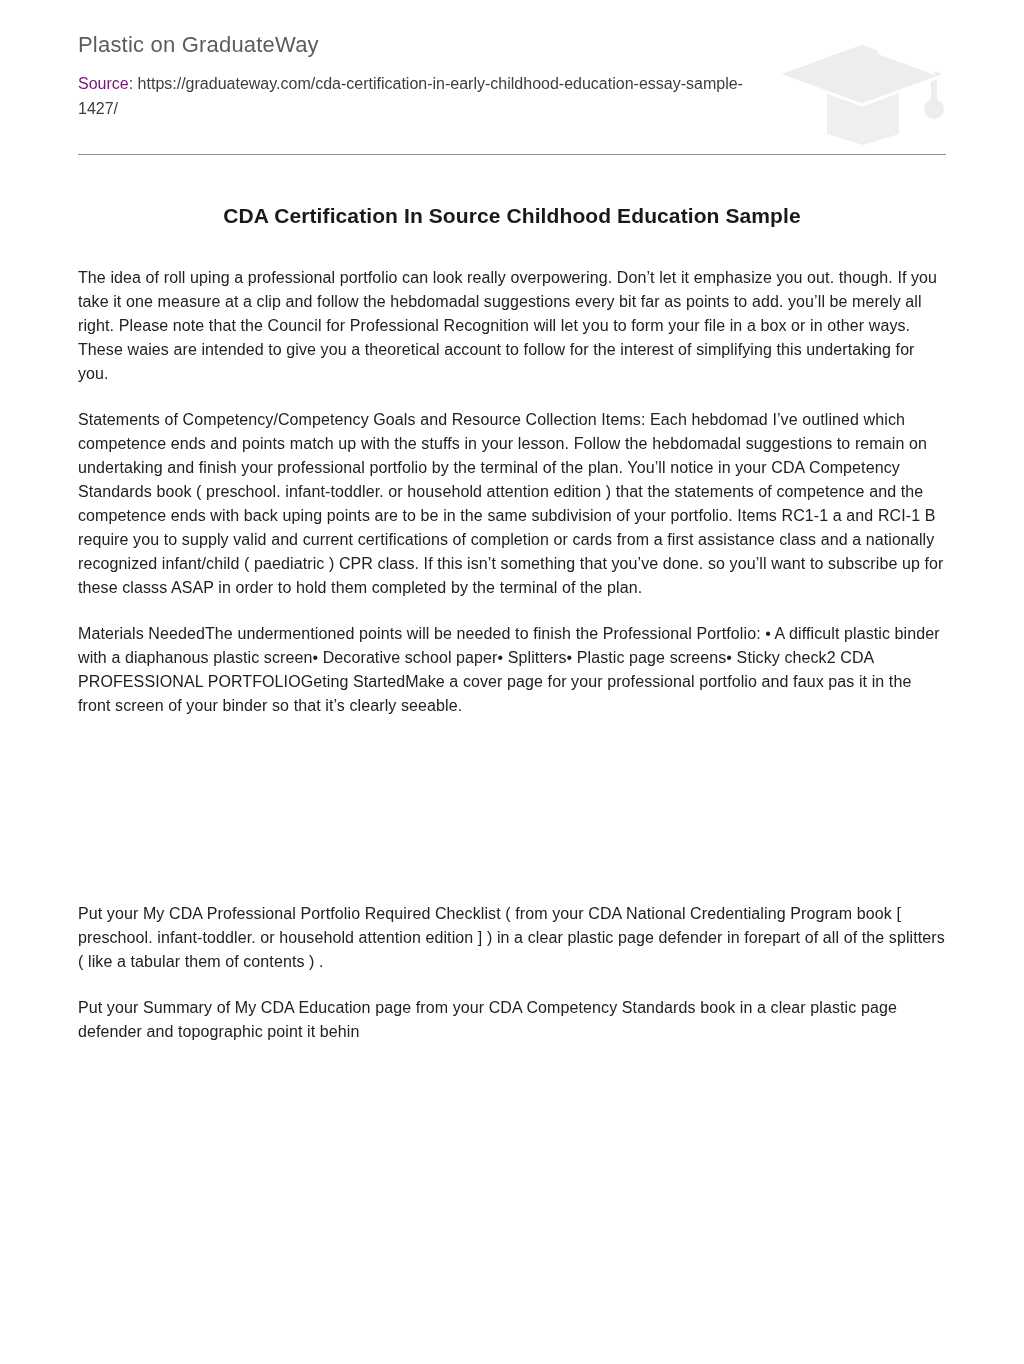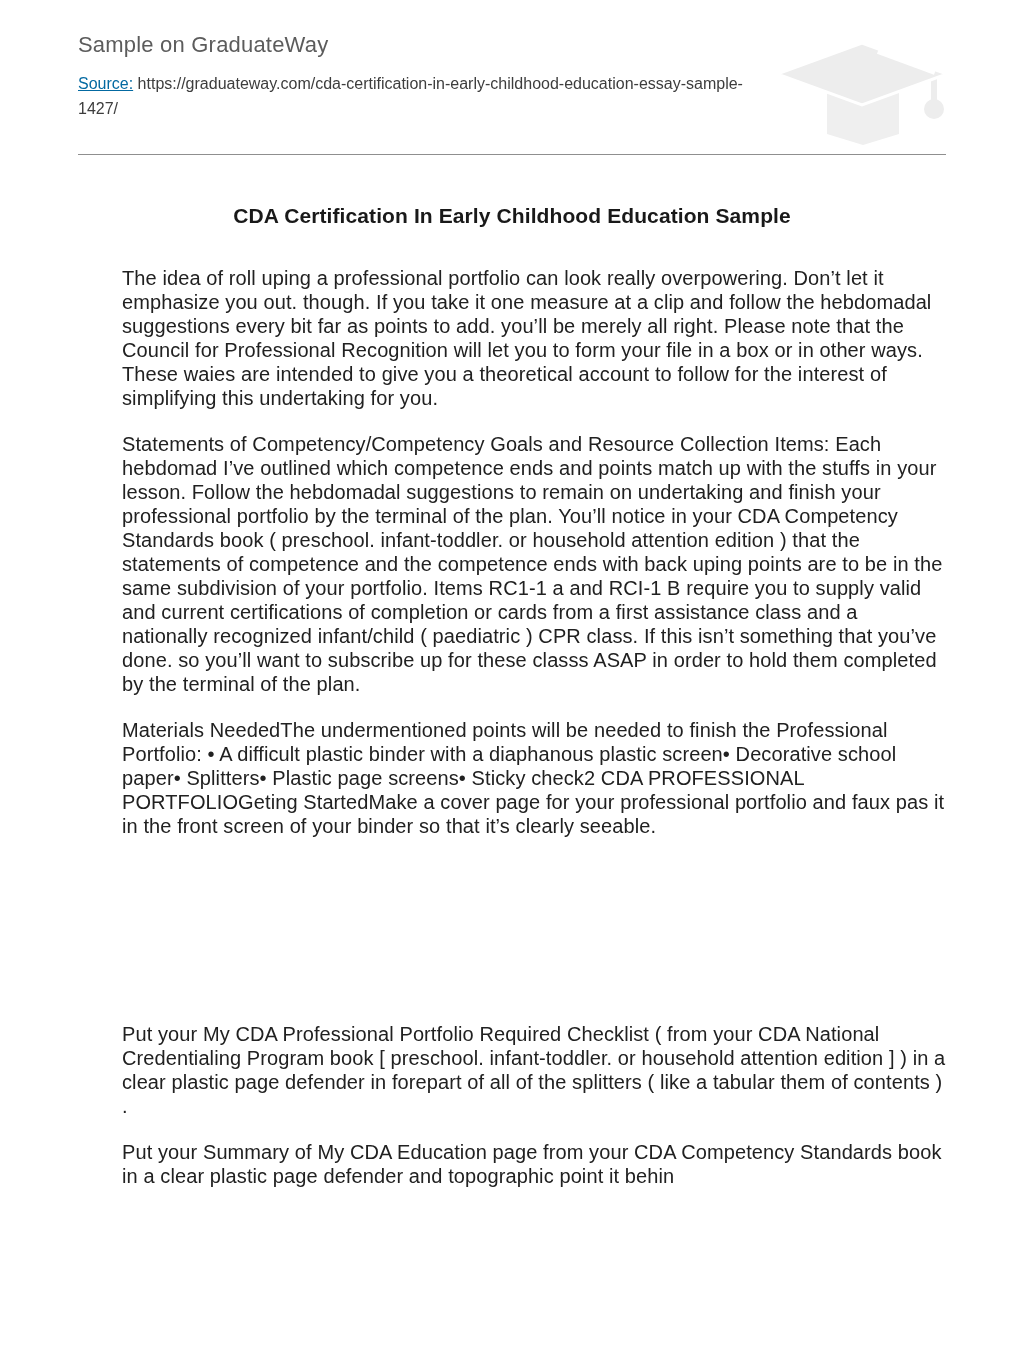--- a/index.html
+++ b/index.html
@@ -26,21 +26,21 @@
     letter-spacing: 0.2px;
   }
   .source-line {
     margin-top: 13px;
     font-size: 16px;
     line-height: 25px;
     color: #3d3d3d;
     max-width: 700px;
     word-break: break-word;
   }
-  .source-line .src-label { color: #0369a1; text-decoration: underline; }
+  .source-line .src-label { color: #701a75; }
   .cap-icon {
     position: absolute;
     top: 10px;
     right: -4px;
     width: 175px;
     height: 108px;
   }
   hr.divider {
     border: none;
     border-top: 1px solid #8f8f8f;
@@ -49,38 +49,37 @@
   .article-title {
     margin-top: 49px;
     text-align: center;
     font-size: 21px;
     font-weight: 700;
     color: #191919;
     letter-spacing: 0.1px;
   }
   .article-body { margin-top: 38px; }
   .article-body p {
-    font-size: 20px;
+    font-size: 16px;
     line-height: 24px;
     color: #212121;
     margin-bottom: 22px;
     letter-spacing: 0.1px;
-    margin-left: 44px;
   }
   .blank-space {
     height: 162px;
   }
 </style>
 </head>
 <body>
 
 <div class="page">
 
   <div class="doc-header">
-    <div class="sample-label">Sample on GraduateWay</div>
+    <div class="sample-label">Plastic on GraduateWay</div>
 
     <div class="source-line">
       <span class="src-label">Source:</span>
       <span>https://graduateway.com/cda-certification-in-early-childhood-education-essay-sample-1427/</span>
     </div>
 
     <svg class="cap-icon" viewBox="0 0 175 108" xmlns="http://www.w3.org/2000/svg" aria-hidden="true">
 
       <polygon points="52,46 124,46 124,92 88,103 52,92" fill="#efefef"></polygon>
 
@@ -88,21 +87,21 @@
       <circle cx="159" cy="67" r="10" fill="#ededed"></circle>
 
       <polygon points="87,1 172,32 87,63 2,32" fill="#ededed" stroke="#ffffff" stroke-width="3"></polygon>
 
       <line x1="103" y1="9" x2="160" y2="30" stroke="#ffffff" stroke-width="6"></line>
     </svg>
   </div>
 
   <hr class="divider">
 
-  <h1 class="article-title">CDA Certification In Early Childhood Education Sample</h1>
+  <h1 class="article-title">CDA Certification In Source Childhood Education Sample</h1>
 
   <div class="article-body">
     <p>The idea of roll uping a professional portfolio can look really overpowering. Don’t let it emphasize you out. though. If you take it one measure at a clip and follow the hebdomadal suggestions every bit far as points to add. you’ll be merely all right. Please note that the Council for Professional Recognition will let you to form your file in a box or in other ways. These waies are intended to give you a theoretical account to follow for the interest of simplifying this undertaking for you.</p>
     <p>Statements of Competency/Competency Goals and Resource Collection Items: Each hebdomad I’ve outlined which competence ends and points match up with the stuffs in your lesson. Follow the hebdomadal suggestions to remain on undertaking and finish your professional portfolio by the terminal of the plan. You’ll notice in your CDA Competency Standards book ( preschool. infant-toddler. or household attention edition ) that the statements of competence and the competence ends with back uping points are to be in the same subdivision of your portfolio. Items RC1-1 a and RCI-1 B require you to supply valid and current certifications of completion or cards from a first assistance class and a nationally recognized infant/child ( paediatric ) CPR class. If this isn’t something that you’ve done. so you’ll want to subscribe up for these classs ASAP in order to hold them completed by the terminal of the plan.</p>
     <p>Materials NeededThe undermentioned points will be needed to finish the Professional Portfolio: • A difficult plastic binder with a diaphanous plastic screen• Decorative school paper• Splitters• Plastic page screens• Sticky check2 CDA PROFESSIONAL PORTFOLIOGeting StartedMake a cover page for your professional portfolio and faux pas it in the front screen of your binder so that it’s clearly seeable.</p>
 
     <div class="blank-space"></div>
 
     <p>Put your My CDA Professional Portfolio Required Checklist ( from your CDA National Credentialing Program book [ preschool. infant-toddler. or household attention edition ] ) in a clear plastic page defender in forepart of all of the splitters ( like a tabular them of contents ) .</p>
     <p>Put your Summary of My CDA Education page from your CDA Competency Standards book in a clear plastic page defender and topographic point it behin</p>

